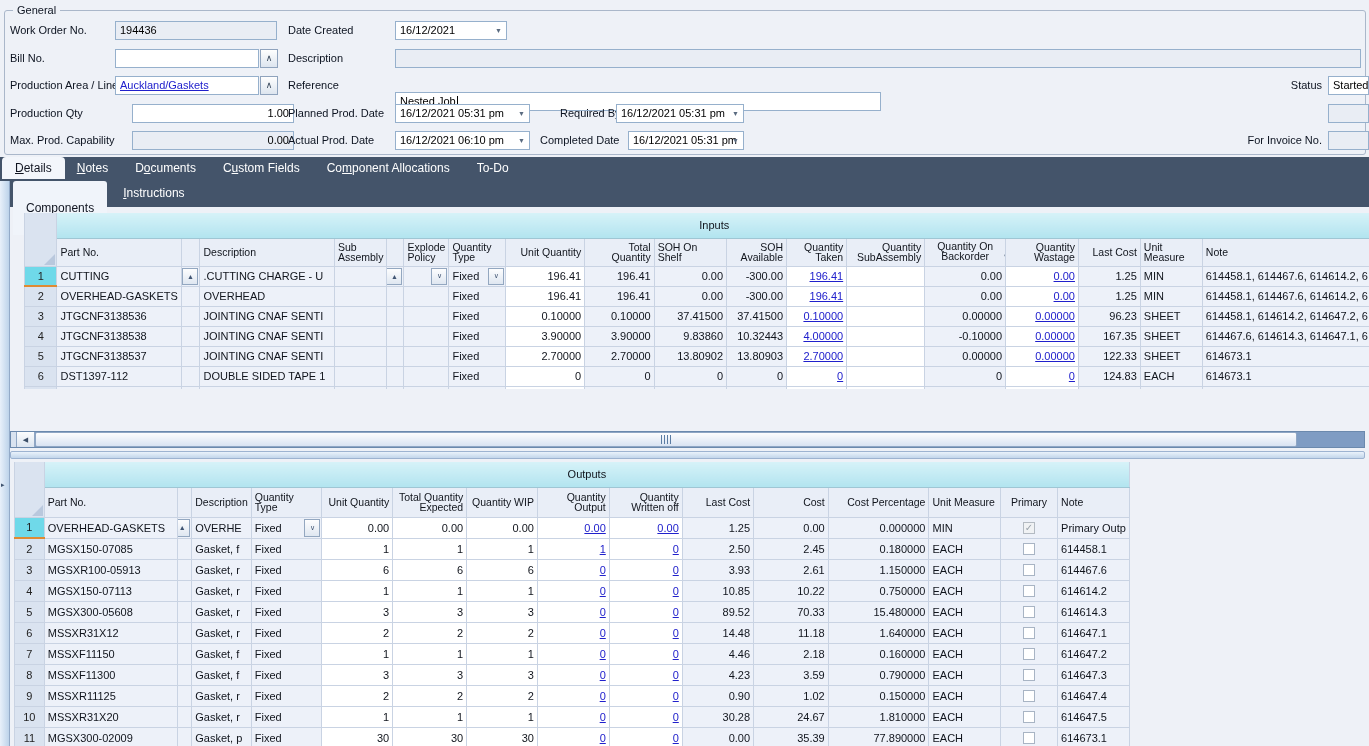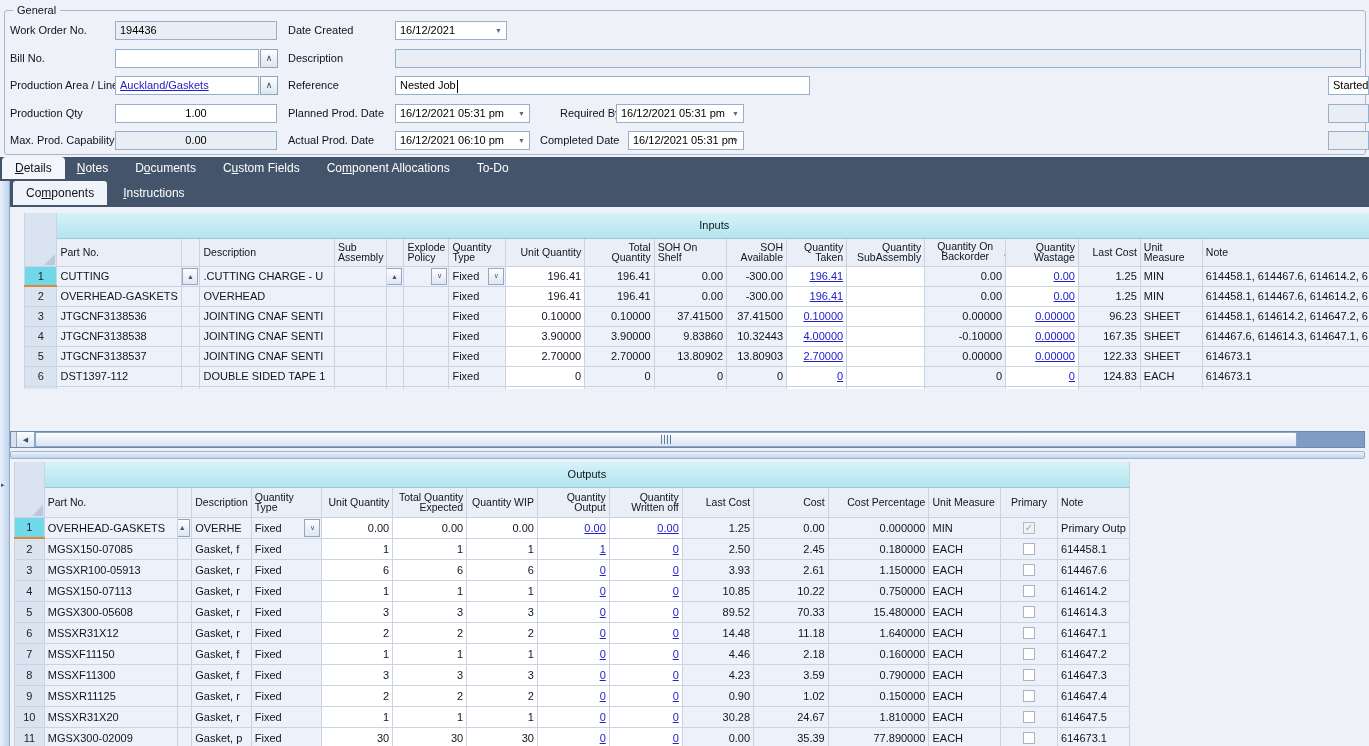--- a/index.html
+++ b/index.html
@@ -6,37 +6,37 @@
   body{font-family:"Liberation Sans",sans-serif;}
   .page{position:relative;width:1369px;height:746px;background:var(--window-bg,#eef1f7);overflow:hidden;}
 
   
   .groupbox{position:absolute;left:4px;top:10px;width:1360px;height:143px;border:1px solid #aab7ca;border-radius:3px;}
   .legend{position:absolute;left:8px;top:-7px;background:var(--window-bg,#eef1f7);padding:0 4px;font-size:11px;color:#0c1320;}
   .lbl{position:absolute;font-size:11px;line-height:19px;color:#0c1320;white-space:nowrap;}
   .lbl.r{text-align:right;}
   .fld{position:absolute;height:19px;box-sizing:border-box;border:1px solid var(--field-border,#96b0cc);background:#fff;font-size:11px;line-height:17px;padding:0 4px;white-space:nowrap;overflow:hidden;}
   .fld.disabled{background:var(--field-disabled,#e9edf4);}
-  .fld.num{text-align:center;}
+  .fld.num{text-align:right;margin-left:17px;}
   .fld .carrow{position:absolute;right:4px;top:5px;font-size:7px;color:#5a6b80;line-height:8px;}
   .fld.combo{padding-right:14px;}
   .upbtn{position:absolute;width:18px;height:19px;box-sizing:border-box;border:1px solid #8fa3bd;background:linear-gradient(180deg,#fefefe,#dde5ef);font-size:9px;color:#3a4a5e;text-align:center;line-height:17px;}
   .linktext{color:var(--link,#2020cc);text-decoration:underline;}
   .caret{display:inline-block;width:1px;height:13px;background:#000;vertical-align:middle;margin-left:1px;}
 
   
   .tabbar{position:absolute;left:0;width:1369px;background:var(--tabbar,#44546a);box-sizing:border-box;white-space:nowrap;}
   .tabbar.main{top:157px;height:24px;padding-left:2px;}
   .tabbar.sub{top:181px;height:26px;padding-left:13px;}
   .tab{display:inline-block;font-size:12px;color:#fff;vertical-align:top;cursor:default;}
   .tab u{text-decoration:underline;}
   .main .tab{padding:4px 0;margin-right:27px;}
   .main .tab.active{background:var(--tab-active,#f3f6fb);color:#101420;padding:4px 13px;margin-right:12px;border-radius:4px 4px 0 0;}
   .sub .tab{padding:5px 0;margin-left:16px;}
-  .sub .tab.active{background:#f0f4fa;color:#101420;padding:5px 13px;margin-left:0;border-radius:3px 3px 0 0;}
+  .sub .tab.active{background:#f0f4fa;color:#101420;padding:20px 13px;margin-left:0;border-radius:3px 3px 0 0;}
 
   
   .gridbox{position:absolute;background:#fff;overflow:hidden;}
   table.grid{border-collapse:collapse;table-layout:fixed;background:#fff;border-left:1px solid var(--grid-line,#c9d3e3);}
   .grid th,.grid td{border-right:1px solid var(--grid-line,#c9d3e3);border-bottom:1px solid var(--grid-line,#c9d3e3);padding:0 3px;overflow:hidden;white-space:nowrap;box-sizing:border-box;}
   th.band{background:linear-gradient(180deg,var(--band-top,#d6f2f8),var(--band-bottom,#b2e4ef));text-align:center;font-weight:normal;font-size:11px;color:#10141c;border-bottom:1px solid #9fc6d4;}
   th.hdr{background:var(--hdr-bg,#e9eef7);font-weight:normal;font-size:10.5px;line-height:10px;vertical-align:middle;color:#10141c;}
   th.hdr .hlbl{display:inline-block;white-space:normal;overflow-wrap:break-word;max-width:100%;}
   .a-l{text-align:left;}.a-r{text-align:right;}.a-c{text-align:center;}
   th.gut-head{background:var(--gutter-bg,#dae3f0);position:relative;}
@@ -78,37 +78,39 @@
   <span class="lbl" style="left:10px;top:49px">Bill No.</span>
   <div class="fld" style="left:115px;top:49px;width:144px"></div>
   <div class="upbtn" style="left:260px;top:49px">∧</div>
   <span class="lbl" style="left:288px;top:49px">Description</span>
   <div class="fld disabled" style="left:395px;top:49px;width:966px"></div>
 
   <span class="lbl" style="left:10px;top:76px">Production Area / Line</span>
   <div class="fld" style="left:115px;top:76px;width:144px"><span class="linktext">Auckland/Gaskets</span></div>
   <div class="upbtn" style="left:260px;top:76px">∧</div>
   <span class="lbl" style="left:288px;top:76px">Reference</span>
-  <div class="fld" style="left:395px;top:76px;width:415px"><span>Nested Job</span><span class="caret"></span></div>
+  <div class="fld" style="left:395px;top:92px;width:486px"><span>Nested Job</span><span class="caret"></span></div>
+  <span class="lbl r" style="left:1100px;top:76px;width:222px">Status</span>
   <div class="fld" style="left:1328px;top:76px;width:41px">Started</div>
 
   <span class="lbl" style="left:10px;top:104px">Production Qty</span>
   <div class="fld num" style="left:115px;top:104px;width:162px">1.00</div>
   <span class="lbl" style="left:288px;top:104px">Planned Prod. Date</span>
   <div class="fld combo" style="left:395px;top:104px;width:135px"><span>16/12/2021 05:31 pm</span><span class="carrow">▼</span></div>
   <span class="lbl" style="left:560px;top:104px">Required By</span>
   <div class="fld combo" style="left:616px;top:104px;width:128px"><span>16/12/2021 05:31 pm</span><span class="carrow">▼</span></div>
   <div class="fld disabled" style="left:1328px;top:104px;width:41px"></div>
 
   <span class="lbl" style="left:10px;top:131px">Max. Prod. Capability</span>
   <div class="fld disabled num" style="left:115px;top:131px;width:162px">0.00</div>
   <span class="lbl" style="left:288px;top:131px">Actual Prod. Date</span>
   <div class="fld combo" style="left:395px;top:131px;width:135px"><span>16/12/2021 06:10 pm</span><span class="carrow">▼</span></div>
   <span class="lbl" style="left:540px;top:131px">Completed Date</span>
   <div class="fld combo" style="left:628px;top:131px;width:116px"><span>16/12/2021 05:31 pm</span><span class="carrow">▼</span></div>
+  <span class="lbl r" style="left:1100px;top:131px;width:222px">For Invoice No.</span>
   <div class="fld disabled" style="left:1328px;top:131px;width:41px"></div>
 
   <div class="tabbar main" id="mainTabs"><div class="tab active"><u>D</u><span>e</span><span>t</span><span>a</span><span>i</span><span>l</span><span>s</span></div><div class="tab"><u>N</u><span>o</span><span>t</span><span>e</span><span>s</span></div><div class="tab"><span>D</span><u>o</u><span>c</span><span>u</span><span>m</span><span>e</span><span>n</span><span>t</span><span>s</span></div><div class="tab"><span>C</span><u>u</u><span>s</span><span>t</span><span>o</span><span>m</span><span> </span><span>F</span><span>i</span><span>e</span><span>l</span><span>d</span><span>s</span></div><div class="tab"><span>C</span><span>o</span><u>m</u><span>p</span><span>o</span><span>n</span><span>e</span><span>n</span><span>t</span><span> </span><span>A</span><span>l</span><span>l</span><span>o</span><span>c</span><span>a</span><span>t</span><span>i</span><span>o</span><span>n</span><span>s</span></div><div class="tab"><span>T</span><span>o</span><span>-</span><span>D</span><span>o</span></div></div>
   <div class="tabbar sub" id="subTabs"><div class="tab active"><span>C</span><span>o</span><u>m</u><span>p</span><span>o</span><span>n</span><span>e</span><span>n</span><span>t</span><span>s</span></div><div class="tab"><u>I</u><span>n</span><span>s</span><span>t</span><span>r</span><span>u</span><span>c</span><span>t</span><span>i</span><span>o</span><span>n</span><span>s</span></div></div>
 
   <div class="gridbox" id="inputsGrid" style="left:24px;top:213px;width:1348px;height:176px">
       <table class="grid">
         <colgroup>
           <col style="width: 38px;">
           <col style="width: 102px;">

